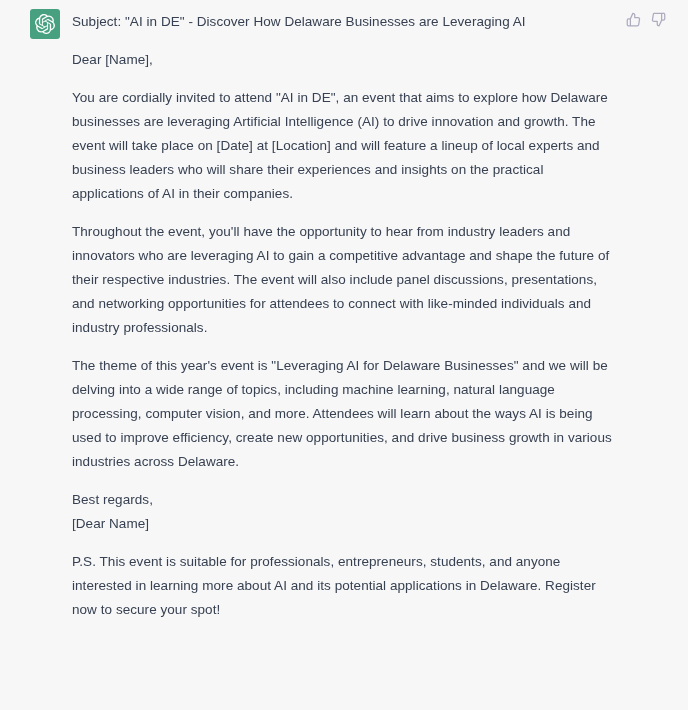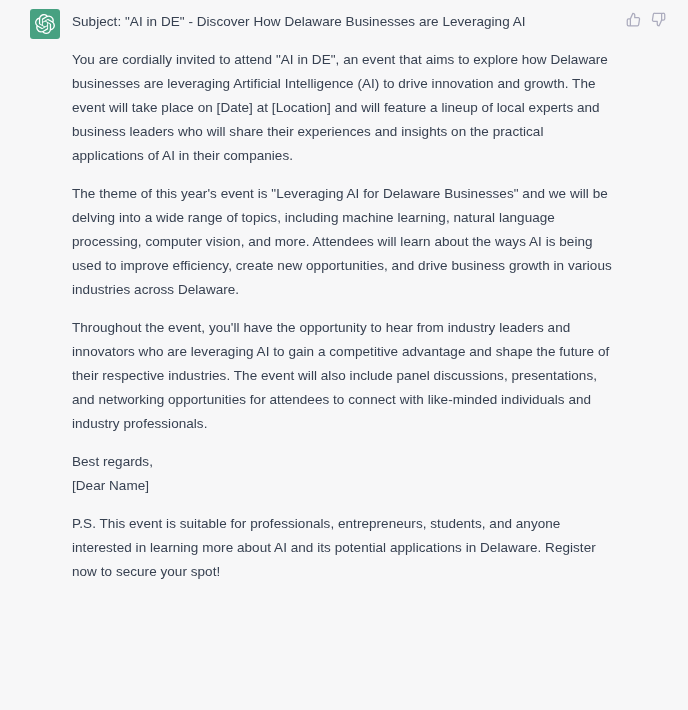--- a/index.html
+++ b/index.html
@@ -89,35 +89,36 @@
 <div class="message-row">
 
   <div class="avatar">
     <svg viewBox="0 0 24 24" aria-hidden="true">
       <path d="M22.2819 9.8211a5.9847 5.9847 0 0 0-.5157-4.9108 6.0462 6.0462 0 0 0-6.5098-2.9A6.0651 6.0651 0 0 0 4.9807 4.1818a5.9847 5.9847 0 0 0-3.9977 2.9 6.0462 6.0462 0 0 0 .7427 7.0966 5.98 5.98 0 0 0 .511 4.9107 6.051 6.051 0 0 0 6.5146 2.9001A5.9847 5.9847 0 0 0 13.2599 24a6.0557 6.0557 0 0 0 5.7718-4.2058 5.9894 5.9894 0 0 0 3.9977-2.9001 6.0557 6.0557 0 0 0-.7475-7.073zM13.2599 22.4301a4.4755 4.4755 0 0 1-2.8764-1.0408l.1419-.0804 4.7783-2.7582a.7948.7948 0 0 0 .3927-.6813v-6.7369l2.02 1.1686a.071.071 0 0 1 .038.052v5.5826a4.504 4.504 0 0 1-4.4945 4.4944zm-9.6607-4.1254a4.4708 4.4708 0 0 1-.5346-3.0137l.142.0852 4.783 2.7582a.7712.7712 0 0 0 .7806 0l5.8428-3.3685v2.3324a.0804.0804 0 0 1-.0332.0615L9.74 19.9502a4.4992 4.4992 0 0 1-6.1408-1.6464zM2.3408 7.8956a4.485 4.485 0 0 1 2.3655-1.9728V11.6a.7664.7664 0 0 0 .3879.6765l5.8144 3.3543-2.0201 1.1685a.0757.0757 0 0 1-.071 0l-4.8303-2.7865A4.504 4.504 0 0 1 2.3408 7.8956zm16.5963 3.8558L13.1038 8.364 15.1192 7.2a.0757.0757 0 0 1 .071 0l4.8303 2.7913a4.4944 4.4944 0 0 1-.6765 8.1042v-5.6772a.79.79 0 0 0-.407-.667zm2.0107-3.0231l-.142-.0852-4.7735-2.7818a.7759.7759 0 0 0-.7854 0L9.409 9.2297V6.8974a.0662.0662 0 0 1 .0284-.0615l4.8303-2.7866a4.4992 4.4992 0 0 1 6.6802 4.66zM8.3065 12.863l-2.02-1.1638a.0804.0804 0 0 1-.038-.0567V6.0742a4.4992 4.4992 0 0 1 7.3757-3.4537l-.142.0805L8.704 5.459a.7948.7948 0 0 0-.3927.6813zm1.0976-2.3654l2.602-1.4998 2.6069 1.4998v2.9994l-2.5974 1.4997-2.6067-1.4997Z"></path>
     </svg>
   </div>
 
   <div class="content">
     <p>Subject: "AI in DE" - Discover How Delaware Businesses are Leveraging AI</p>
+    <p>Dear [Name],</p>
     <p>You are cordially invited to attend "AI in DE", an event that aims to explore how Delaware
 businesses are leveraging Artificial Intelligence (AI) to drive innovation and growth. The
 event will take place on [Date] at [Location] and will feature a lineup of local experts and
 business leaders who will share their experiences and insights on the practical
 applications of AI in their companies.</p>
+    <p>Throughout the event, you'll have the opportunity to hear from industry leaders and
+innovators who are leveraging AI to gain a competitive advantage and shape the future of
+their respective industries. The event will also include panel discussions, presentations,
+and networking opportunities for attendees to connect with like-minded individuals and
+industry professionals.</p>
     <p>The theme of this year's event is "Leveraging AI for Delaware Businesses" and we will be
 delving into a wide range of topics, including machine learning, natural language
 processing, computer vision, and more. Attendees will learn about the ways AI is being
 used to improve efficiency, create new opportunities, and drive business growth in various
 industries across Delaware.</p>
-    <p>Throughout the event, you'll have the opportunity to hear from industry leaders and
-innovators who are leveraging AI to gain a competitive advantage and shape the future of
-their respective industries. The event will also include panel discussions, presentations,
-and networking opportunities for attendees to connect with like-minded individuals and
-industry professionals.</p>
     <p>Best regards,
 [Dear Name]</p>
     <p>P.S. This event is suitable for professionals, entrepreneurs, students, and anyone
 interested in learning more about AI and its potential applications in Delaware. Register
 now to secure your spot!</p>
   </div>
 
   <div class="feedback">
     <button type="button">
       <svg viewBox="0 0 24 24" aria-hidden="true">

